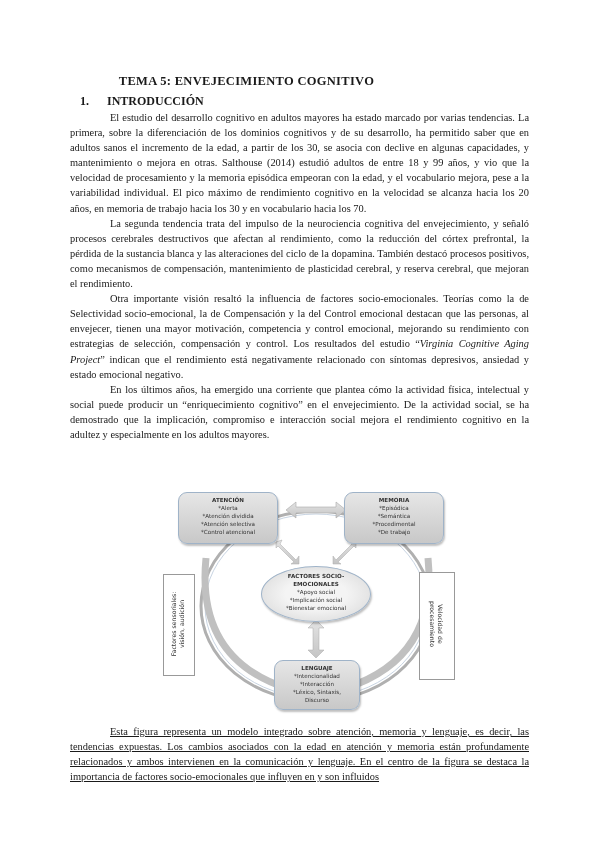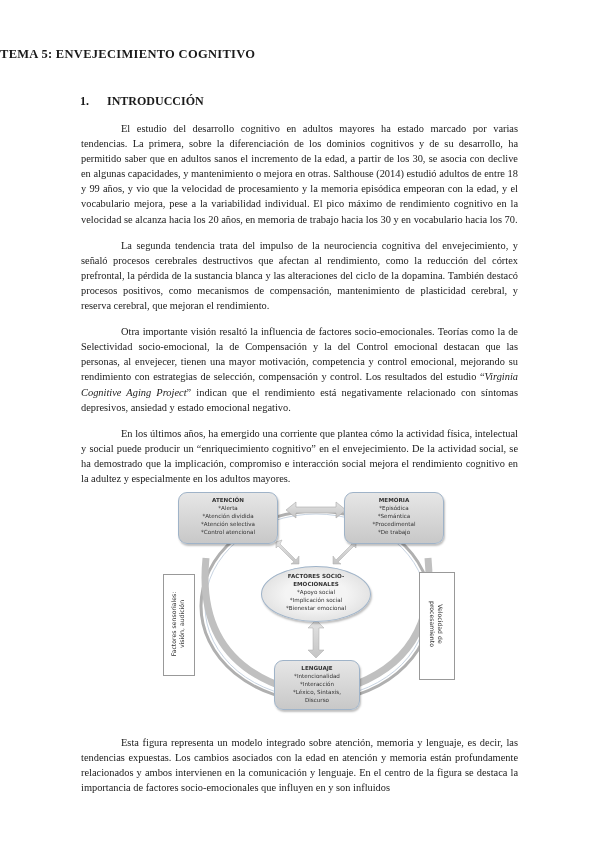--- a/index.html
+++ b/index.html
@@ -1,25 +1,25 @@
 <!DOCTYPE html>
 <html><head>
 <meta charset="utf-8">
 <style>
   html, body { margin: 0; padding: 0; background: #ffffff; }
   body { width: 600px; height: 848px; position: relative; overflow: hidden; font-family: "Liberation Serif", "DejaVu Serif", serif; color: #1a1a1a; }
   .page { position: absolute; left: 0; top: 0; width: 600px; height: 848px; }
-  .title { position: absolute; top: 47px; left: 0; width: 493px; font-weight: bold; font-size: 12.5px; letter-spacing: 0.3px; }
+  .title { position: absolute; top: 74px; left: 0; width: 493px; text-align: center; font-weight: bold; font-size: 12.5px; letter-spacing: 0.3px; }
   .h1 { position: absolute; top: 94px; left: 80px; font-weight: bold; font-size: 12px; }
   .h1 .num { display: inline-block; width: 27px; }
   .body-text { position: absolute; left: 70px; width: 459px; font-size: 10.4px; line-height: 15.1px; text-align: justify; }
-  .body-text p { margin: 11px; text-indent: 40px; }
+  .body-text p { margin: 0; text-indent: 40px; }
   .body-text em { font-style: italic; }
   #p-block-1 { top: 110px; }
-  #p-block-2 { top: 724px; }
+  #p-block-2 { top: 724px; text-decoration: underline; }
 
   
   .diagram { position: absolute; left: 166px; top: 488px; width: 300px; height: 225px; }
   .diagram svg { position: absolute; left: 0; top: 0; }
   .dbox { position: absolute; background: linear-gradient(#e6e6e6, #c8c8c8); border: 1px solid #9fb3c8; border-radius: 9px; box-shadow: 1px 2px 2px rgba(0,0,0,0.25); font-family: "DejaVu Sans", sans-serif; font-size: 5.6px; line-height: 8px; text-align: center; color: #333; }
   .dbox .dt { font-weight: bold; }
   .ellipse { position: absolute; background: radial-gradient(ellipse at center, #f4f4f4 40%, #d4d4d4 100%); border: 1px solid #9fb3c8; border-radius: 50%; box-shadow: 1px 2px 2px rgba(0,0,0,0.25); font-family: "DejaVu Sans", sans-serif; font-size: 5.6px; line-height: 8px; text-align: center; color: #333; }
   .ellipse .dt { font-weight: bold; }
   .vbox { position: absolute; border: 1px solid #999; background: #fff; }
   .vtext { position: absolute; font-family: "DejaVu Sans", sans-serif; font-size: 6.2px; line-height: 8px; text-align: center; color: #333; white-space: nowrap; }

